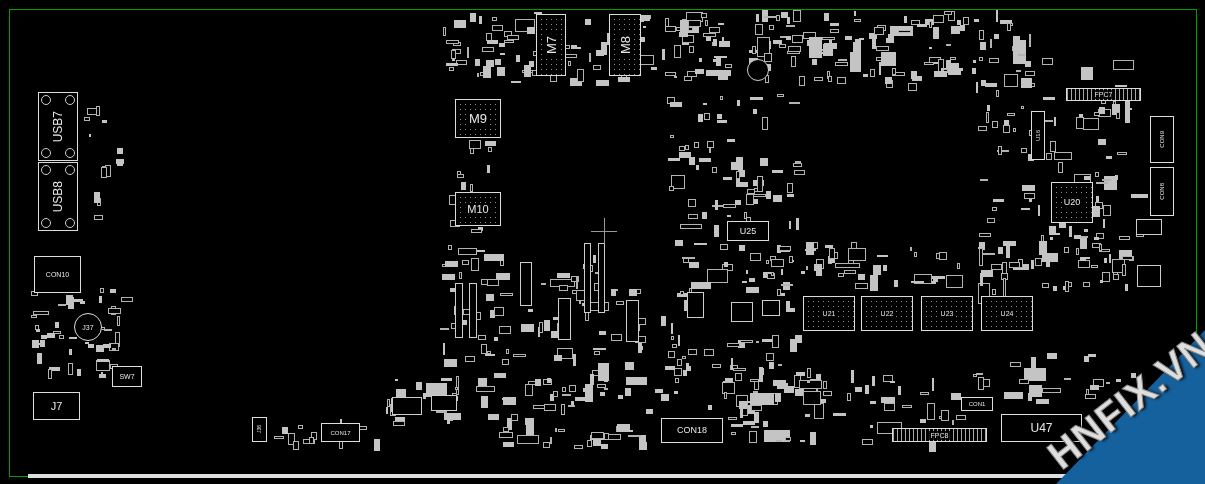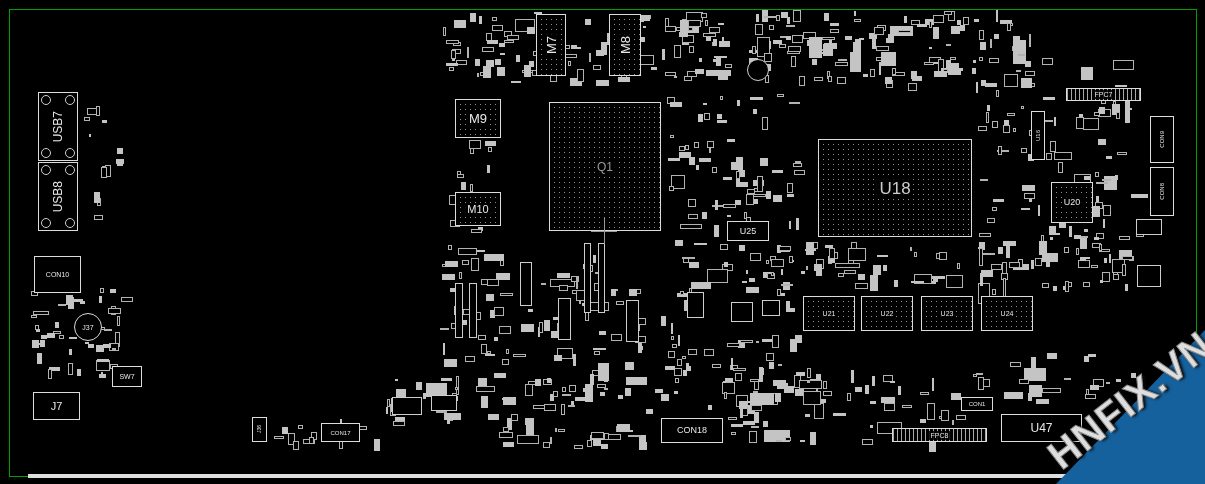--- a/index.html
+++ b/index.html
@@ -1005,26 +1005,20 @@
       </div>
       <div class="comp dots" style="left: 609px; top: 14px; width: 32px; height: 62px;">
         <span class="lab vert" style="font-size: 13px;">M8</span>
       </div>
       <div class="comp dots" style="left: 455px; top: 99px; width: 46px; height: 39px;">
         <span class="lab" style="font-size: 13px;">M9</span>
       </div>
       <div class="comp dots" style="left: 455px; top: 192px; width: 46px; height: 34px;">
         <span class="lab" style="font-size: 11px;">M10</span>
       </div>
-      <div class="comp dots" style="left: 549px; top: 102px; width: 112px; height: 129px;">
-        <span class="lab" style="font-size: 12px; color: rgb(154, 154, 154);">Q1</span>
-      </div>
-      <div class="comp dots" style="left: 818px; top: 139px; width: 154px; height: 98px;">
-        <span class="lab" style="font-size: 17px; color: rgb(204, 204, 204);">U18</span>
-      </div>
       <div class="comp" style="left: 727px; top: 221px; width: 42px; height: 20px;">
         <span class="lab" style="font-size: 9px;">U25</span>
       </div>
       <div class="comp dots" style="left: 1051px; top: 182px; width: 42px; height: 41px;">
         <span class="lab" style="font-size: 9px;">U20</span>
       </div>
       <div class="comp dots" style="left: 803px; top: 296px; width: 52px; height: 35px;">
         <span class="lab" style="font-size: 7px;">U21</span>
       </div>
       <div class="comp dots" style="left: 861px; top: 296px; width: 52px; height: 35px;">

